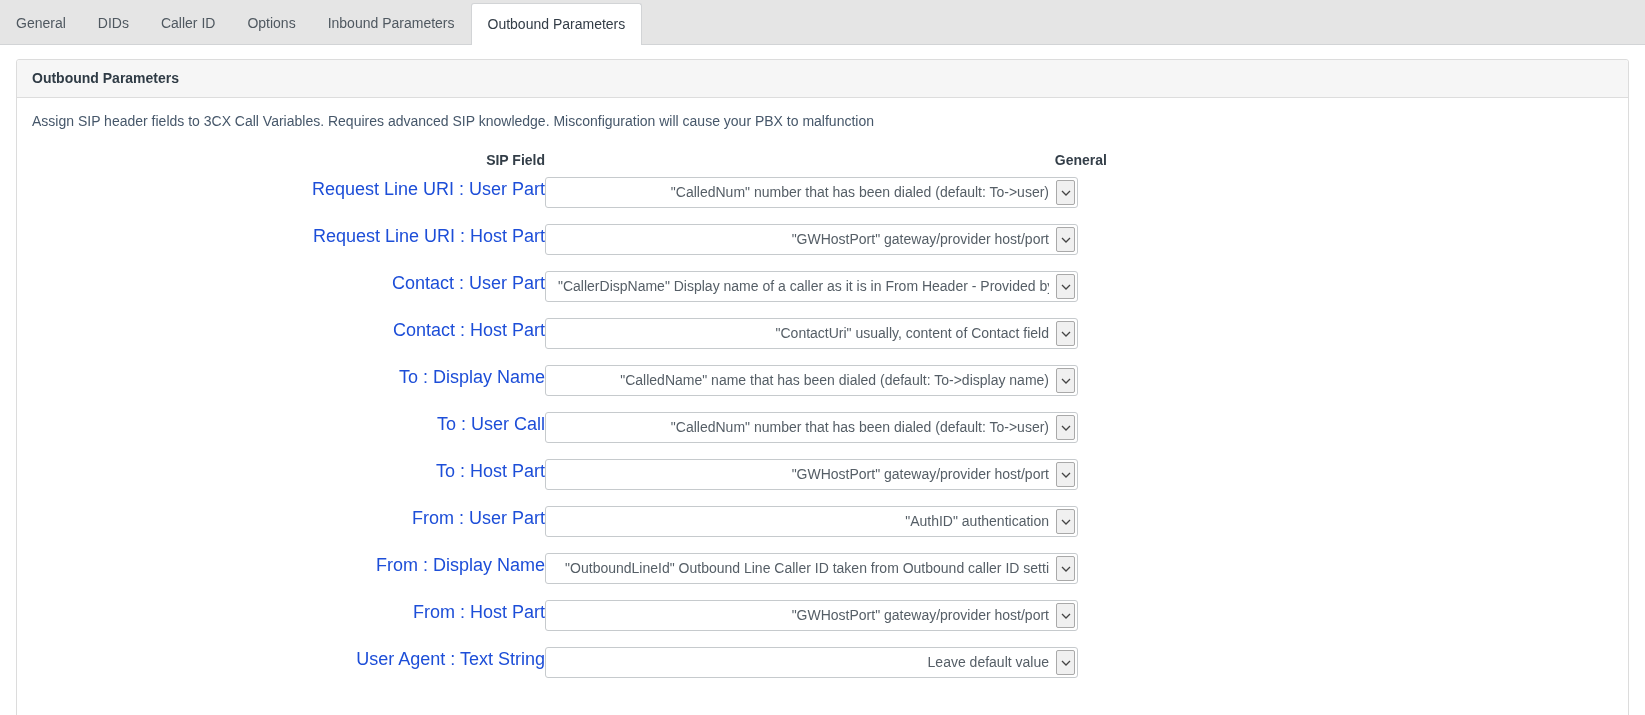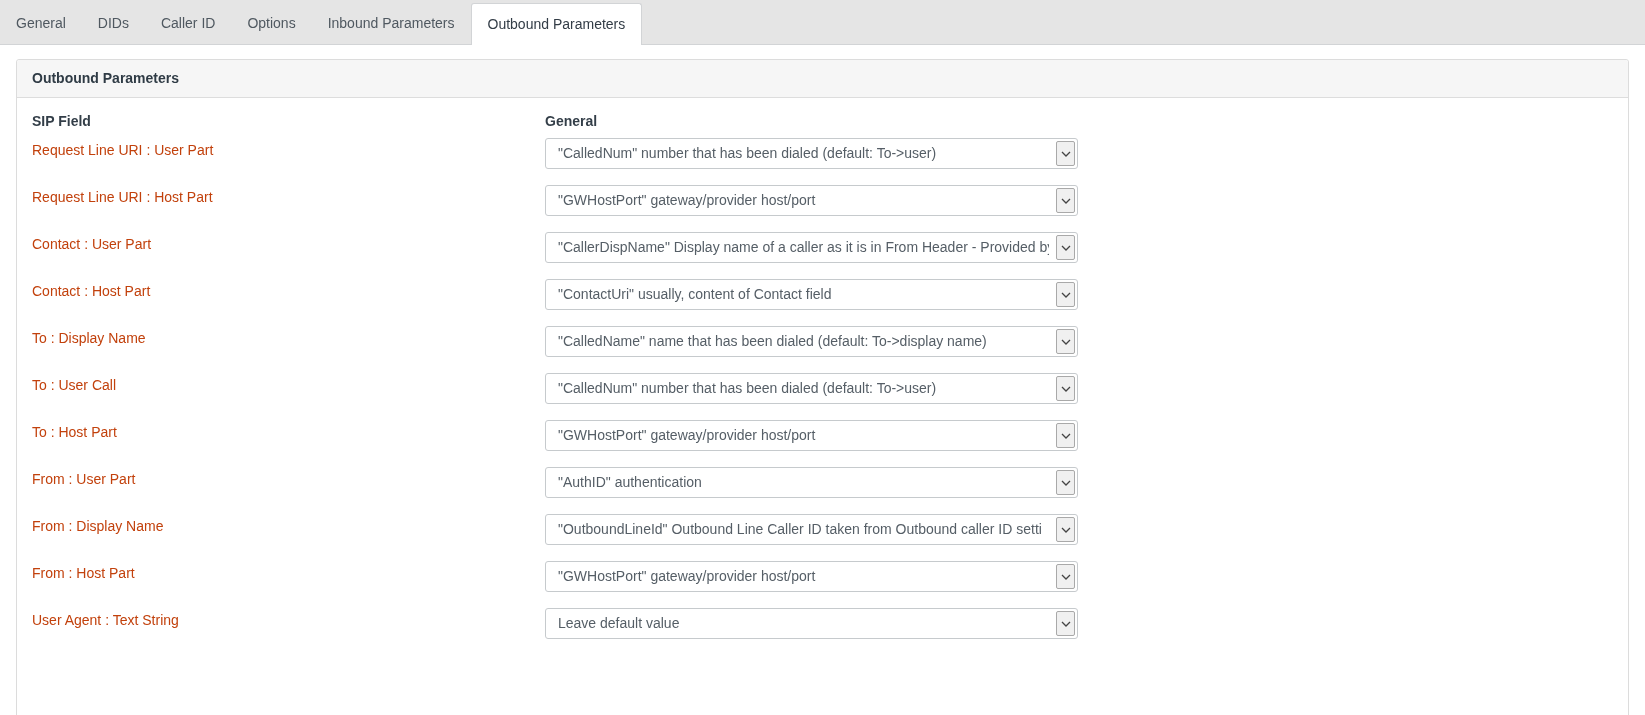--- a/index.html
+++ b/index.html
@@ -56,32 +56,33 @@
   .desc {
     font-size: 14px;
     line-height: 17px;
     color: #46576a;
     margin: 0 0 22px 0;
   }
   .cols, .mrow {
     display: grid;
     grid-template-columns: 513px 562px 1fr;
     align-items: start;
+    text-align: right;
   }
   .cols { margin-bottom: 8px; }
   .colh {
     font-size: 14px;
     font-weight: bold;
     color: #333e48;
     line-height: 17px;
   }
   .mrow { height: 47px; }
   .flabel {
-    font-size: 14px;
-    color: #c2410c;
+    font-size: 18px;
+    color: #1d4ed8;
     padding-top: 4px;
     line-height: 17px;
   }
   
   .select {
     position: relative;
     width: 533px;
     height: 31px;
     border: 1px solid #c6cacd;
     border-radius: 3px;
@@ -117,20 +118,21 @@
   <div class="tab">DIDs</div>
   <div class="tab">Caller ID</div>
   <div class="tab">Options</div>
   <div class="tab">Inbound Parameters</div>
   <div class="tab active">Outbound Parameters</div>
 </div>
 
 <div class="panel">
   <div class="panel-heading">Outbound Parameters</div>
   <div class="panel-body">
+    <p class="desc">Assign SIP header fields to 3CX Call Variables. Requires advanced SIP knowledge. Misconfiguration will cause your PBX to malfunction</p>
 
     <div class="cols">
       <div class="colh">SIP Field</div>
       <div class="colh">General</div>
     </div>
 
     <div id="rows-container">
   <div class="mrow">
     <div class="flabel">Request Line URI : User Part</div>
     <div>

